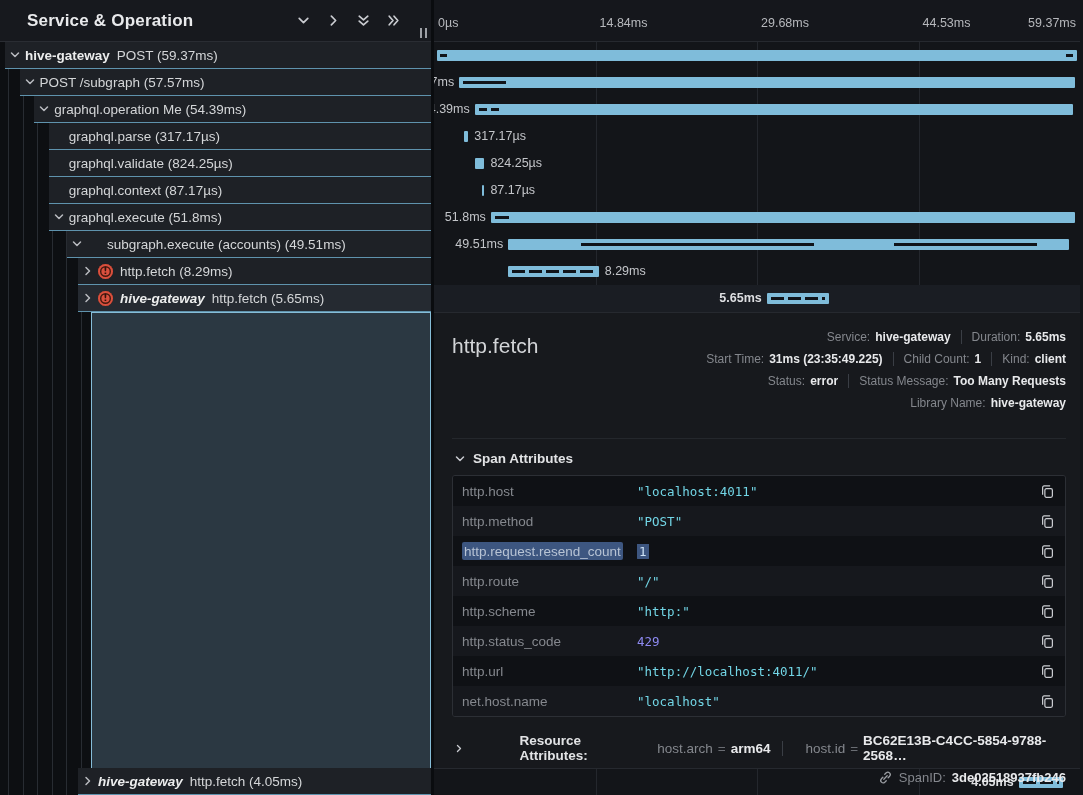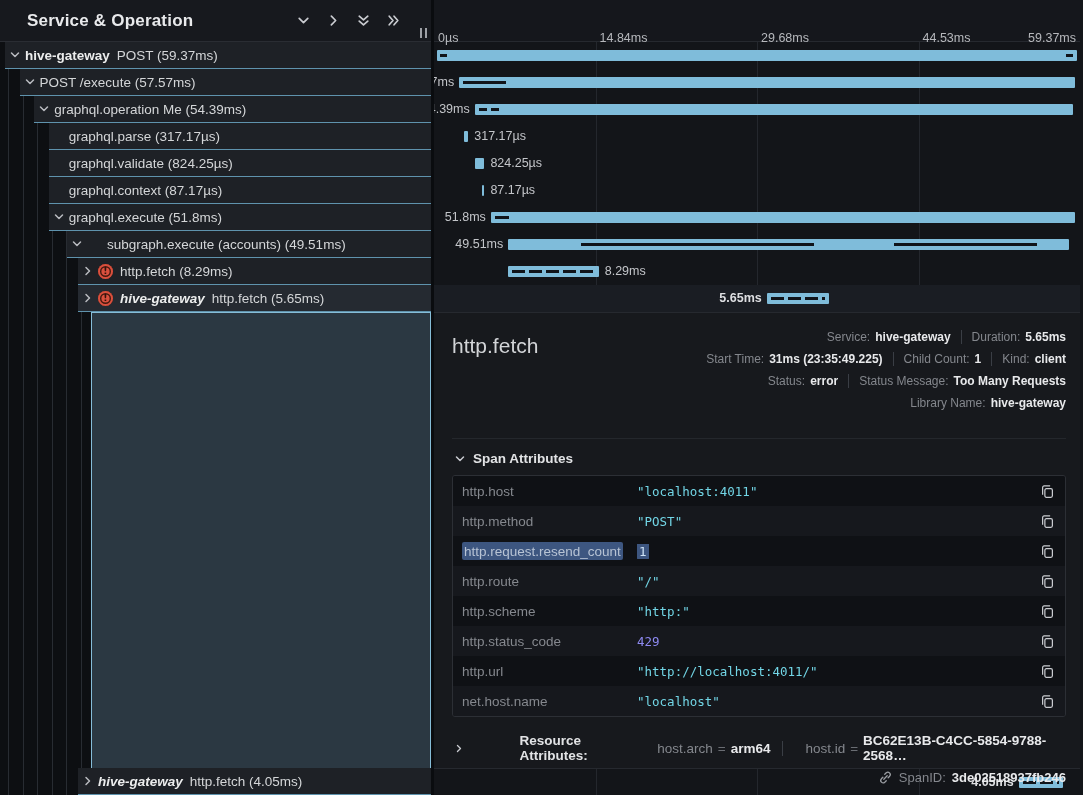--- a/index.html
+++ b/index.html
@@ -31,21 +31,21 @@
       display:flex; align-items:center; justify-content:center; margin-right:7px;
       color:#33130c; font-weight:900; font-size:9.5px; font-family:"DejaVu Sans",sans-serif; line-height:1; }
 
   .select-block { position:relative; height:456px; background:#2b3842; border:1px solid #86bdd8; border-bottom:none; margin-left:91px; }
 
   
   .right-panel { position:relative; width:646px; height:795px; background:#131519; display:flex; flex-direction:column; }
   .gridlines-top { position:absolute; left:0; top:0; width:100%; height:312px; pointer-events:none; }
   .gridline { position:absolute; top:0; bottom:0; width:1px; background:#24272d; }
   .ruler { position:relative; height:42px; background:#15171c; border-bottom:1px solid #26292f; z-index:2; }
-  .tick { position:absolute; top:31px; font-size:12.5px; color:#b6b8bc; white-space:nowrap; }
+  .tick { position:absolute; top:16px; font-size:12.5px; color:#b6b8bc; white-space:nowrap; }
 
   .wf-rows { position:relative; height:270px; z-index:1; }
   .wf-row { position:relative; height:27px; overflow:hidden; }
   .wf-row.highlight { background:#1a1d23; }
   .bar { position:absolute; top:8px; height:11px; background:#7fbcda; border-radius:1px; }
   .bar .dashed { position:absolute; left:4px; right:4px; top:4px; height:3px;
       background:repeating-linear-gradient(90deg,#10141a 0 13px,transparent 13px 17px); }
   .bar-dash { position:absolute; top:12px; height:3px; background:#10141a; }
   .wf-label { position:absolute; top:0; height:27px; line-height:27px; font-size:12.5px; color:#c3c5c9; white-space:nowrap; }
   .wf-label.bright { color:#dddee1; font-weight:bold; }
@@ -142,21 +142,21 @@
               </svg>
             </span>
             <span class="txt"><span class="svc">hive-gateway</span><span>POST (59.37ms)</span></span>
           </div>
           <div class="tree-row" style="margin-left: 19.6px;">
             <span class="chev">
               <svg width="12" height="12" viewBox="0 0 12 12">
                 <path d="M2.5 4 L6 7.5 L9.5 4" fill="none" stroke="#b9bbc0" stroke-width="1.5" stroke-linecap="round" stroke-linejoin="round"></path>
               </svg>
             </span>
-            <span class="txt"><span>POST /execute (57.57ms)</span></span>
+            <span class="txt"><span>POST /subgraph (57.57ms)</span></span>
           </div>
           <div class="tree-row" style="margin-left: 34.2px;">
             <span class="chev">
               <svg width="12" height="12" viewBox="0 0 12 12">
                 <path d="M2.5 4 L6 7.5 L9.5 4" fill="none" stroke="#b9bbc0" stroke-width="1.5" stroke-linecap="round" stroke-linejoin="round"></path>
               </svg>
             </span>
             <span class="txt"><span>graphql.operation Me (54.39ms)</span></span>
           </div>
           <div class="tree-row" style="margin-left: 48.8px;">

